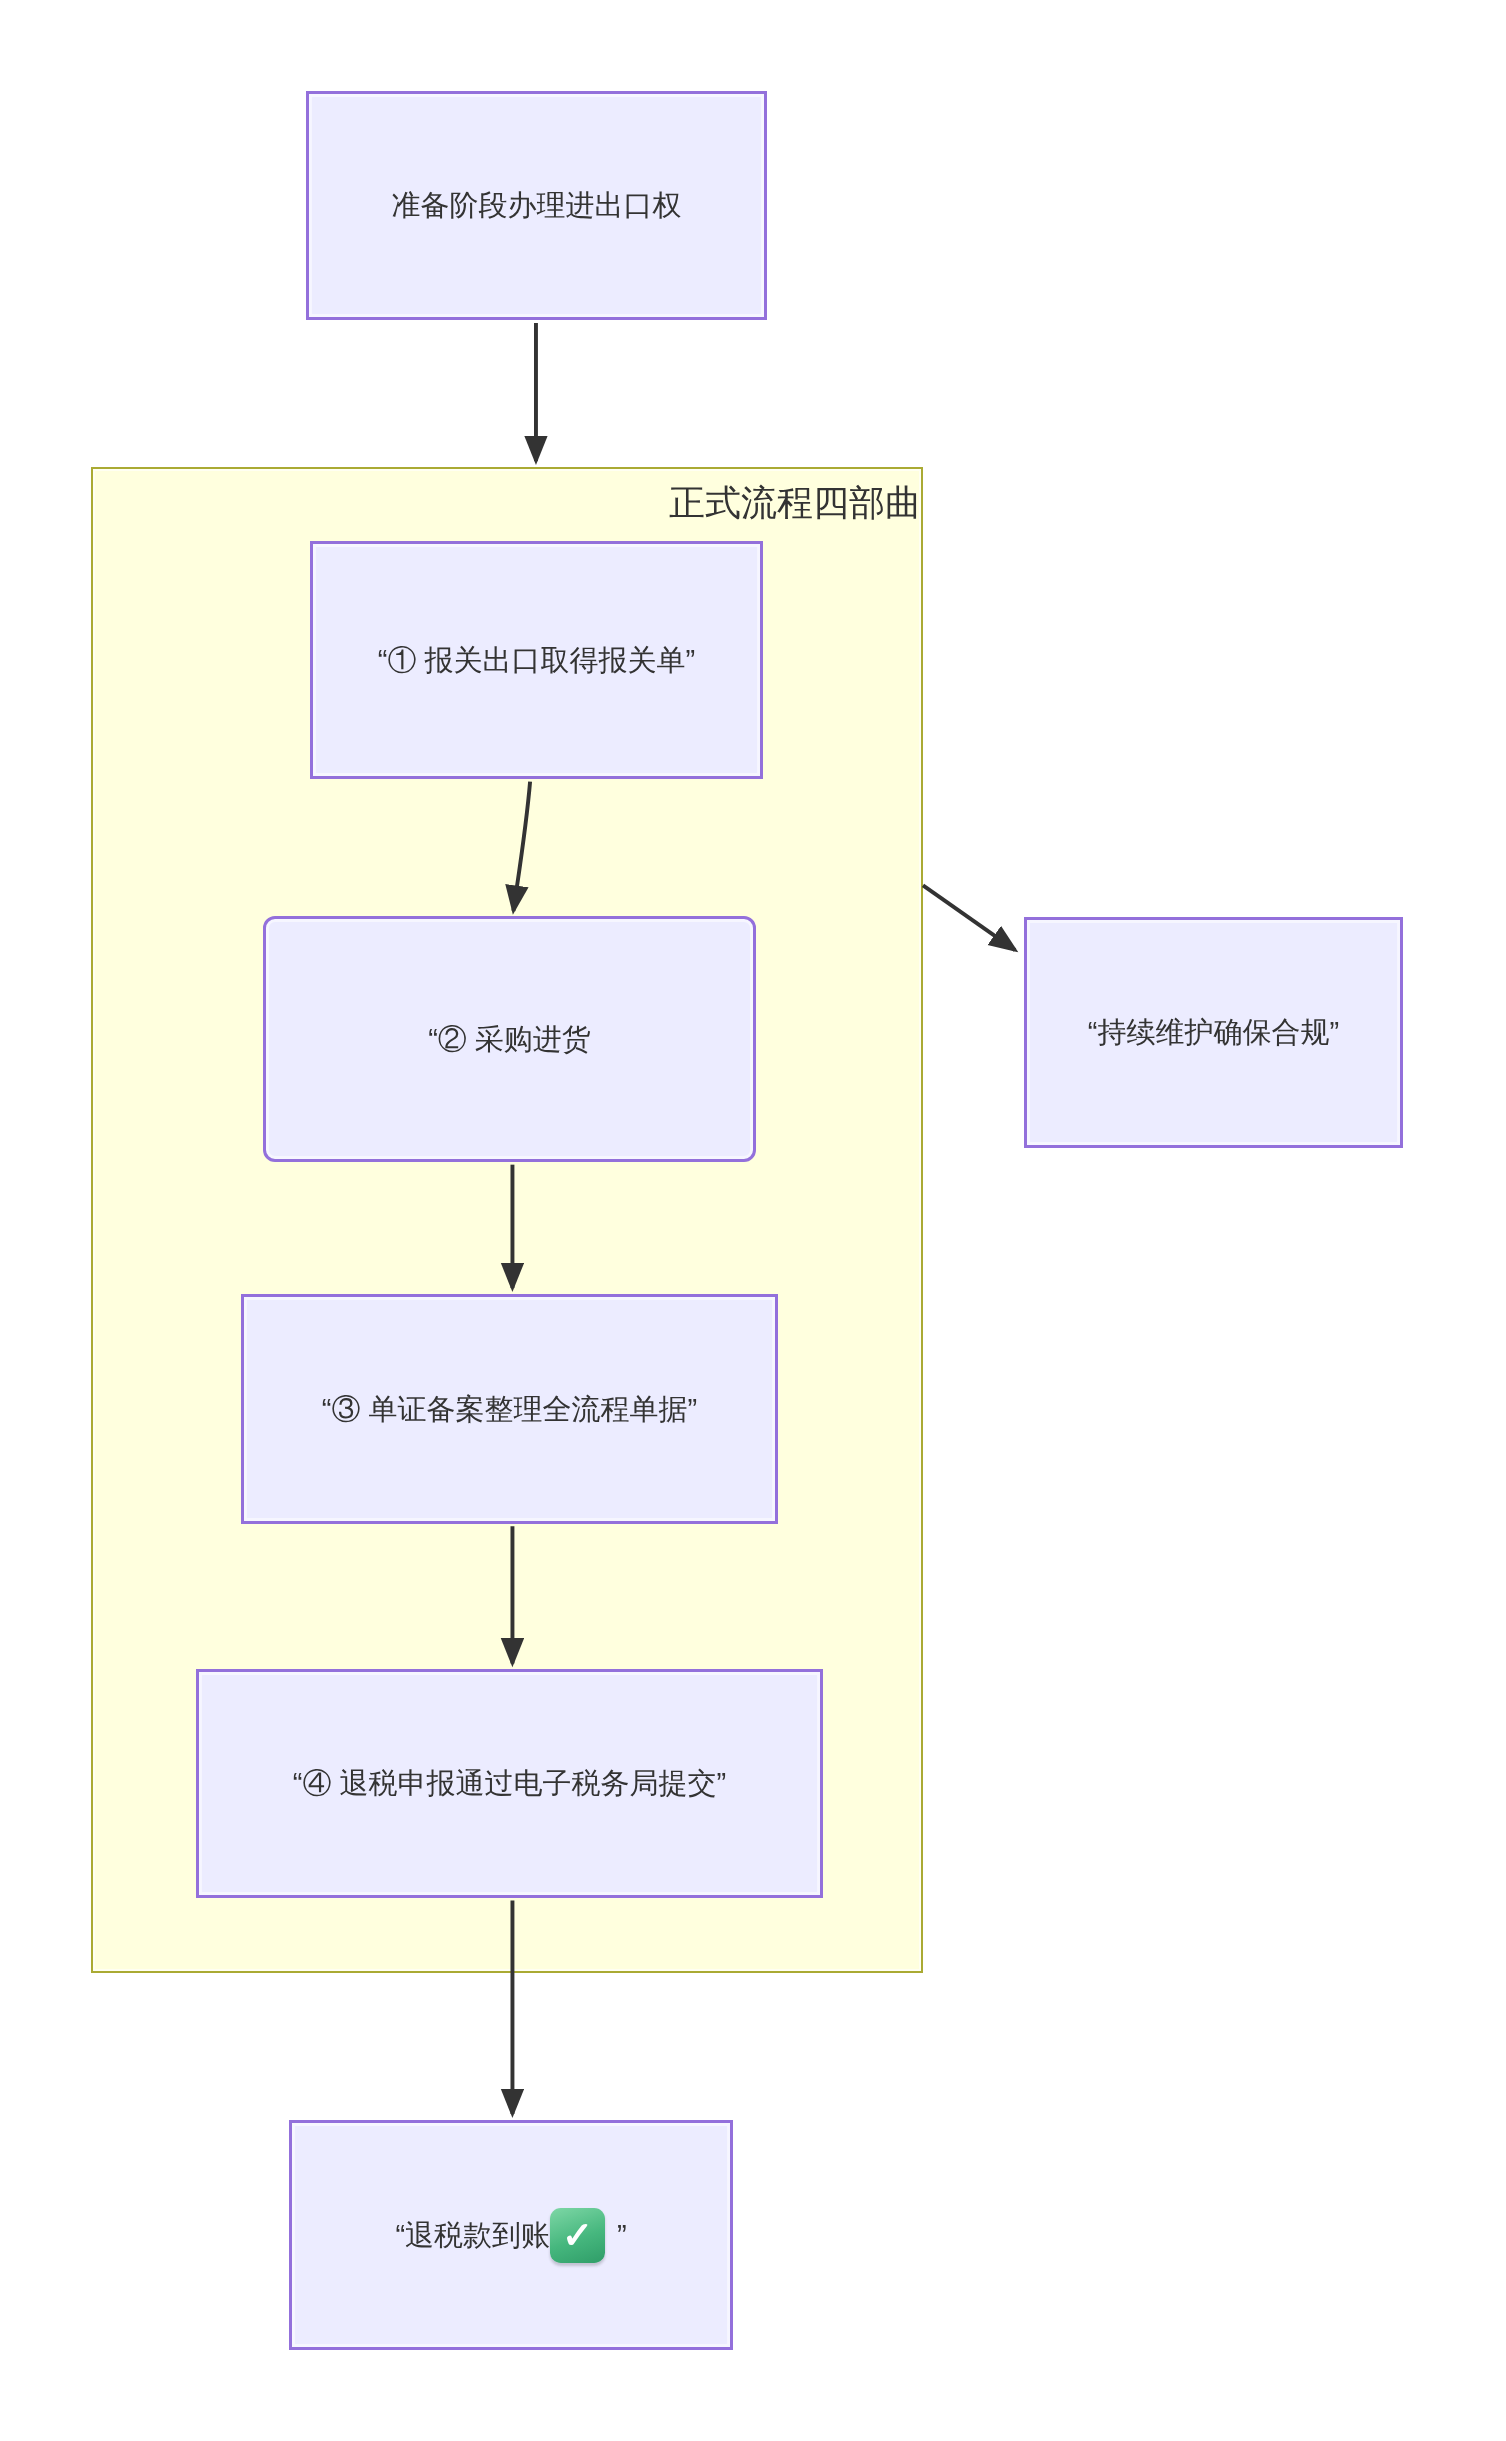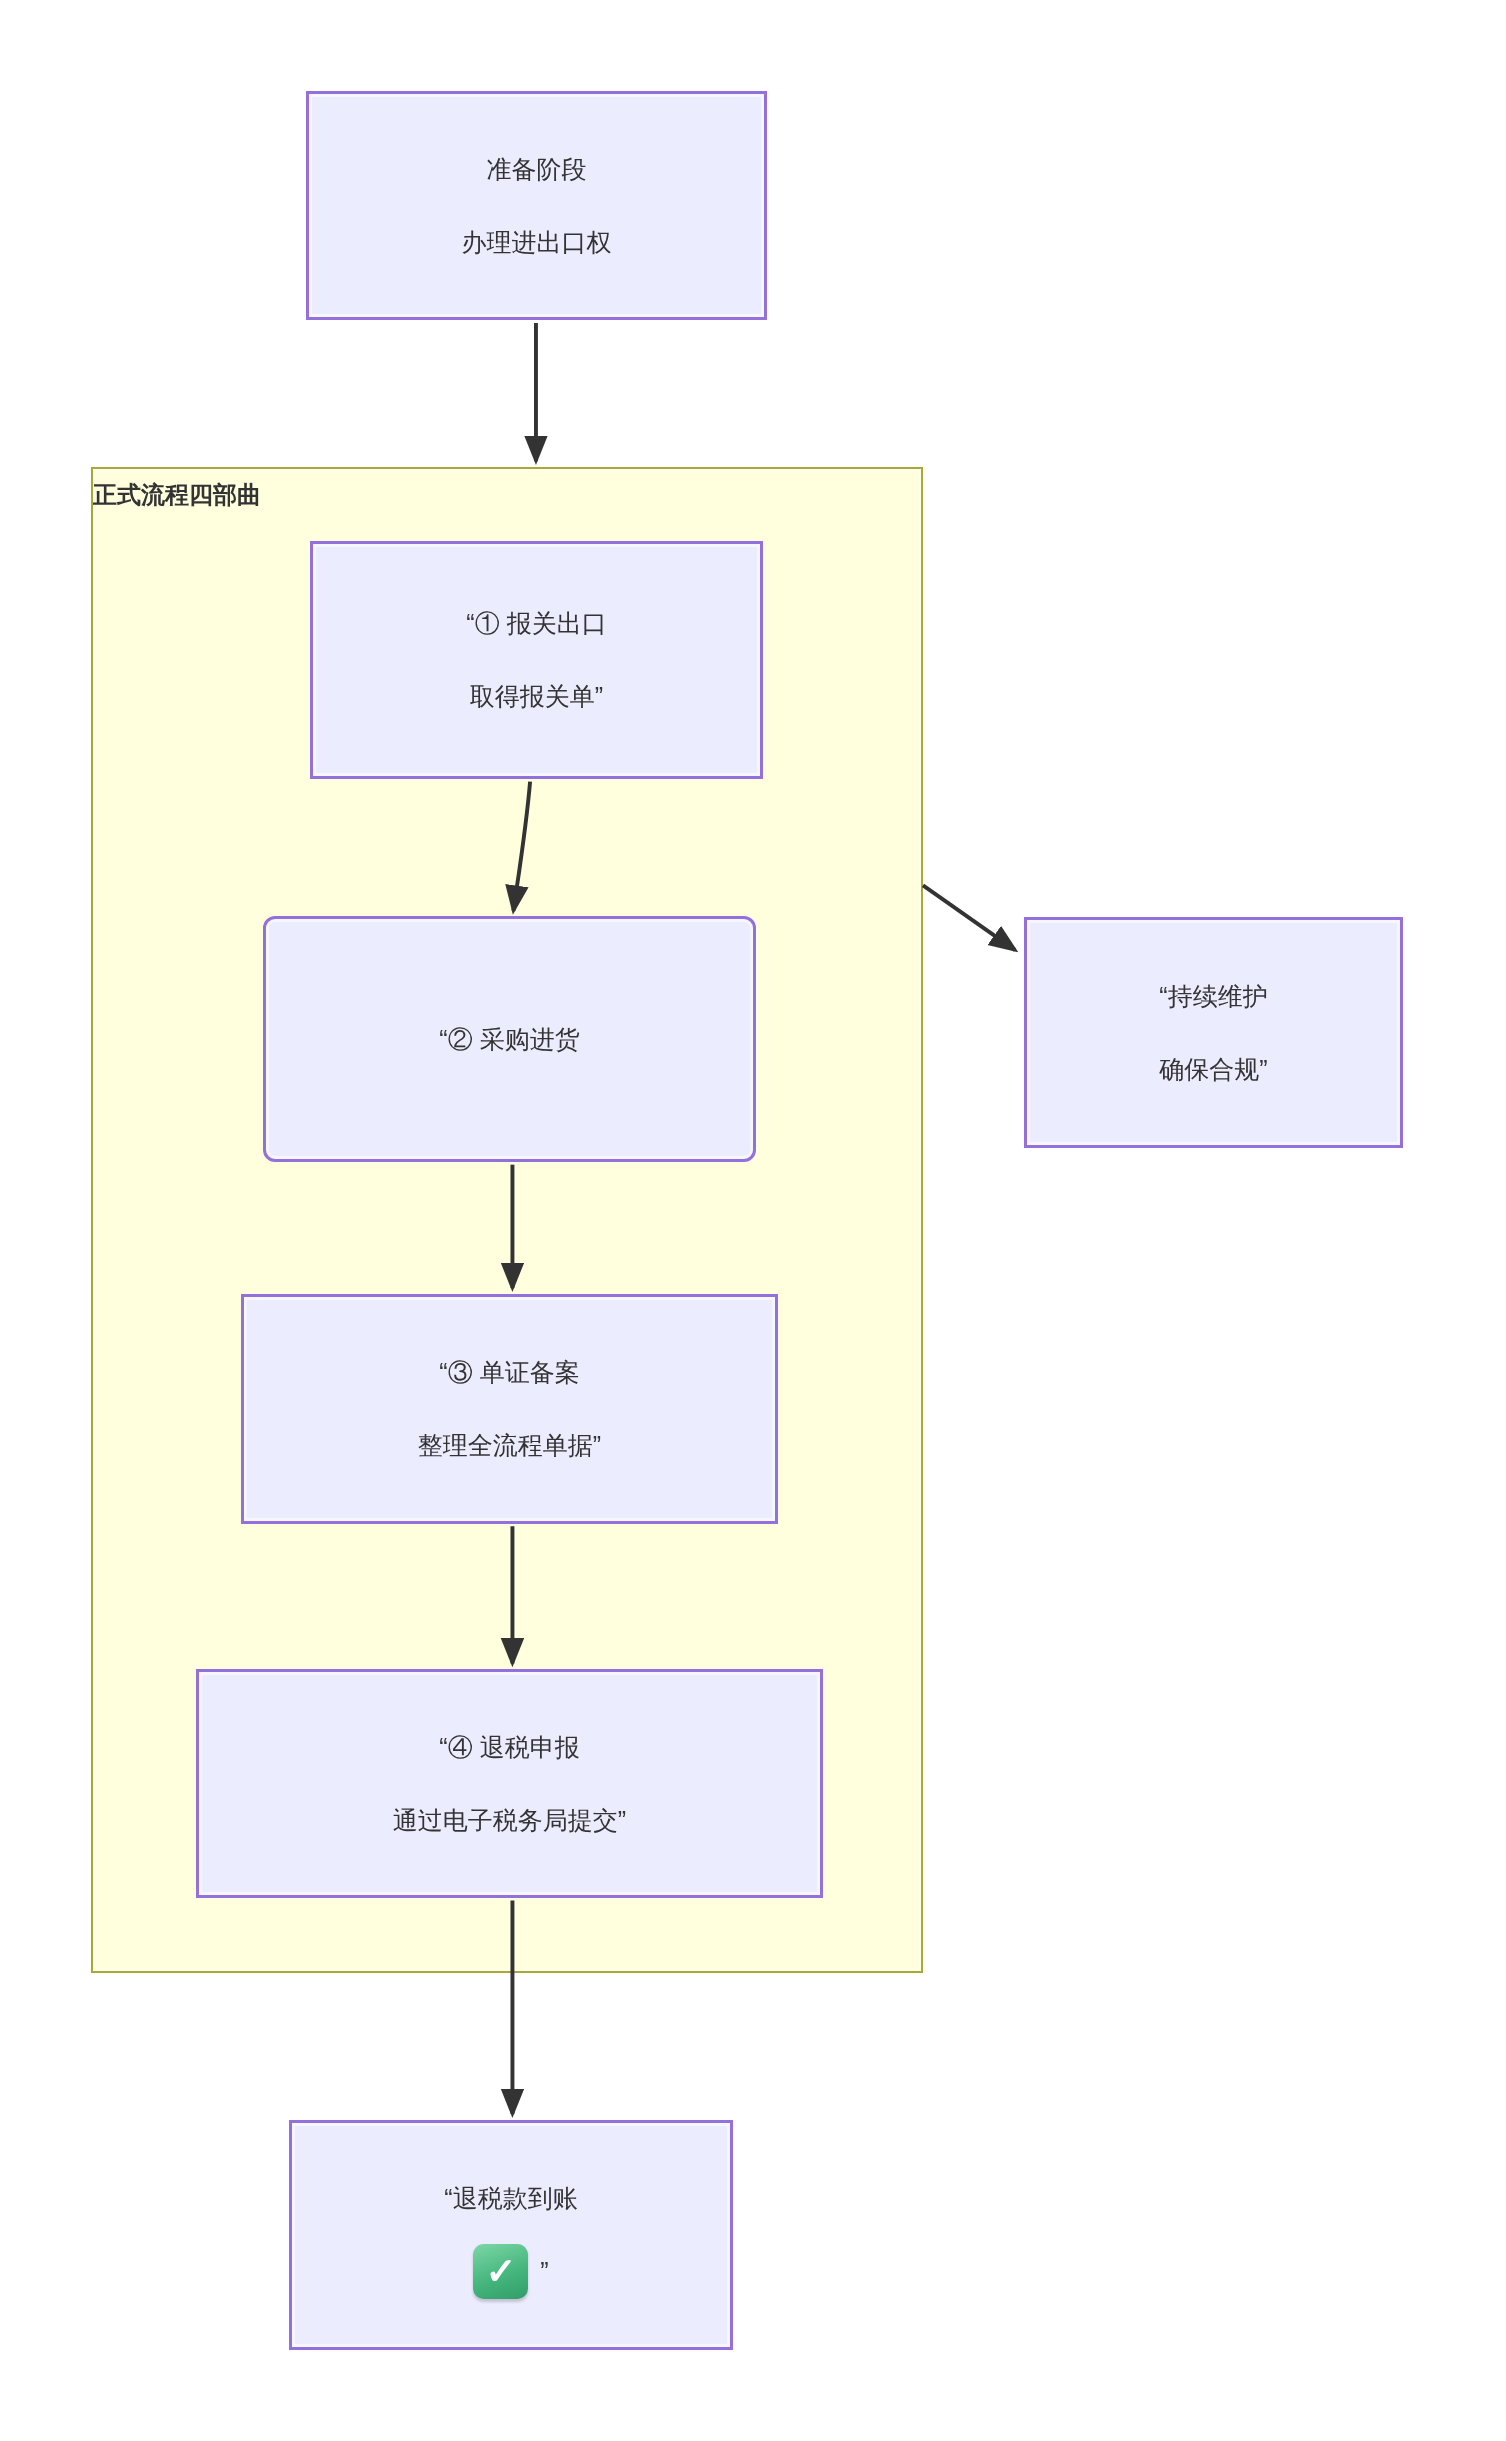--- a/index.html
+++ b/index.html
@@ -15,37 +15,36 @@
     position:absolute;
     left:91px; top:467px; width:832px; height:1506px;
     background:#FFFFDE;
     border:2.9px solid #AAAA33;
     box-shadow: inset 0 0 0 2px rgba(255,255,255,0.6);
     box-sizing:border-box;
   }
   .cluster-title {
     position:absolute;
     left:0; top:9.8px; width:100%;
-    text-align:left;
-    font-size:24px;
+    text-align:right;
+    font-size:36px;
     color:#333333;
-    font-weight:bold;
   }
   .node {
     position:absolute;
     background:#ECECFF;
     border:3.9px solid #9370DB;
     box-shadow: inset 0 0 0 2.9px rgba(255,255,255,0.55);
     box-sizing:border-box;
     display:flex;
-    flex-direction:column;
+    flex-direction:row;
     align-items:center;
     justify-content:center;
     text-align:center;
-    font-size:25px;
+    font-size:29px;
     line-height:73px;
     color:#333333;
   }
   .node-prepare  { left:306px;  top:91px;   width:461px; height:229px; }
   .node-step1    { left:310px;  top:541px;  width:453px; height:238px; }
   .node-step2    { left:263px;  top:916px;  width:493px; height:246px;border-radius:12px; }
   .node-step3    { left:241px;  top:1294px; width:537px; height:230px;text-align:center; }
   .node-step4    { left:196px;  top:1669px; width:627px; height:229px; }
   .node-maintain { left:1024px; top:917px;  width:379px; height:231px; }
   .node-done     { left:289px;  top:2120px; width:444px; height:230px; }

